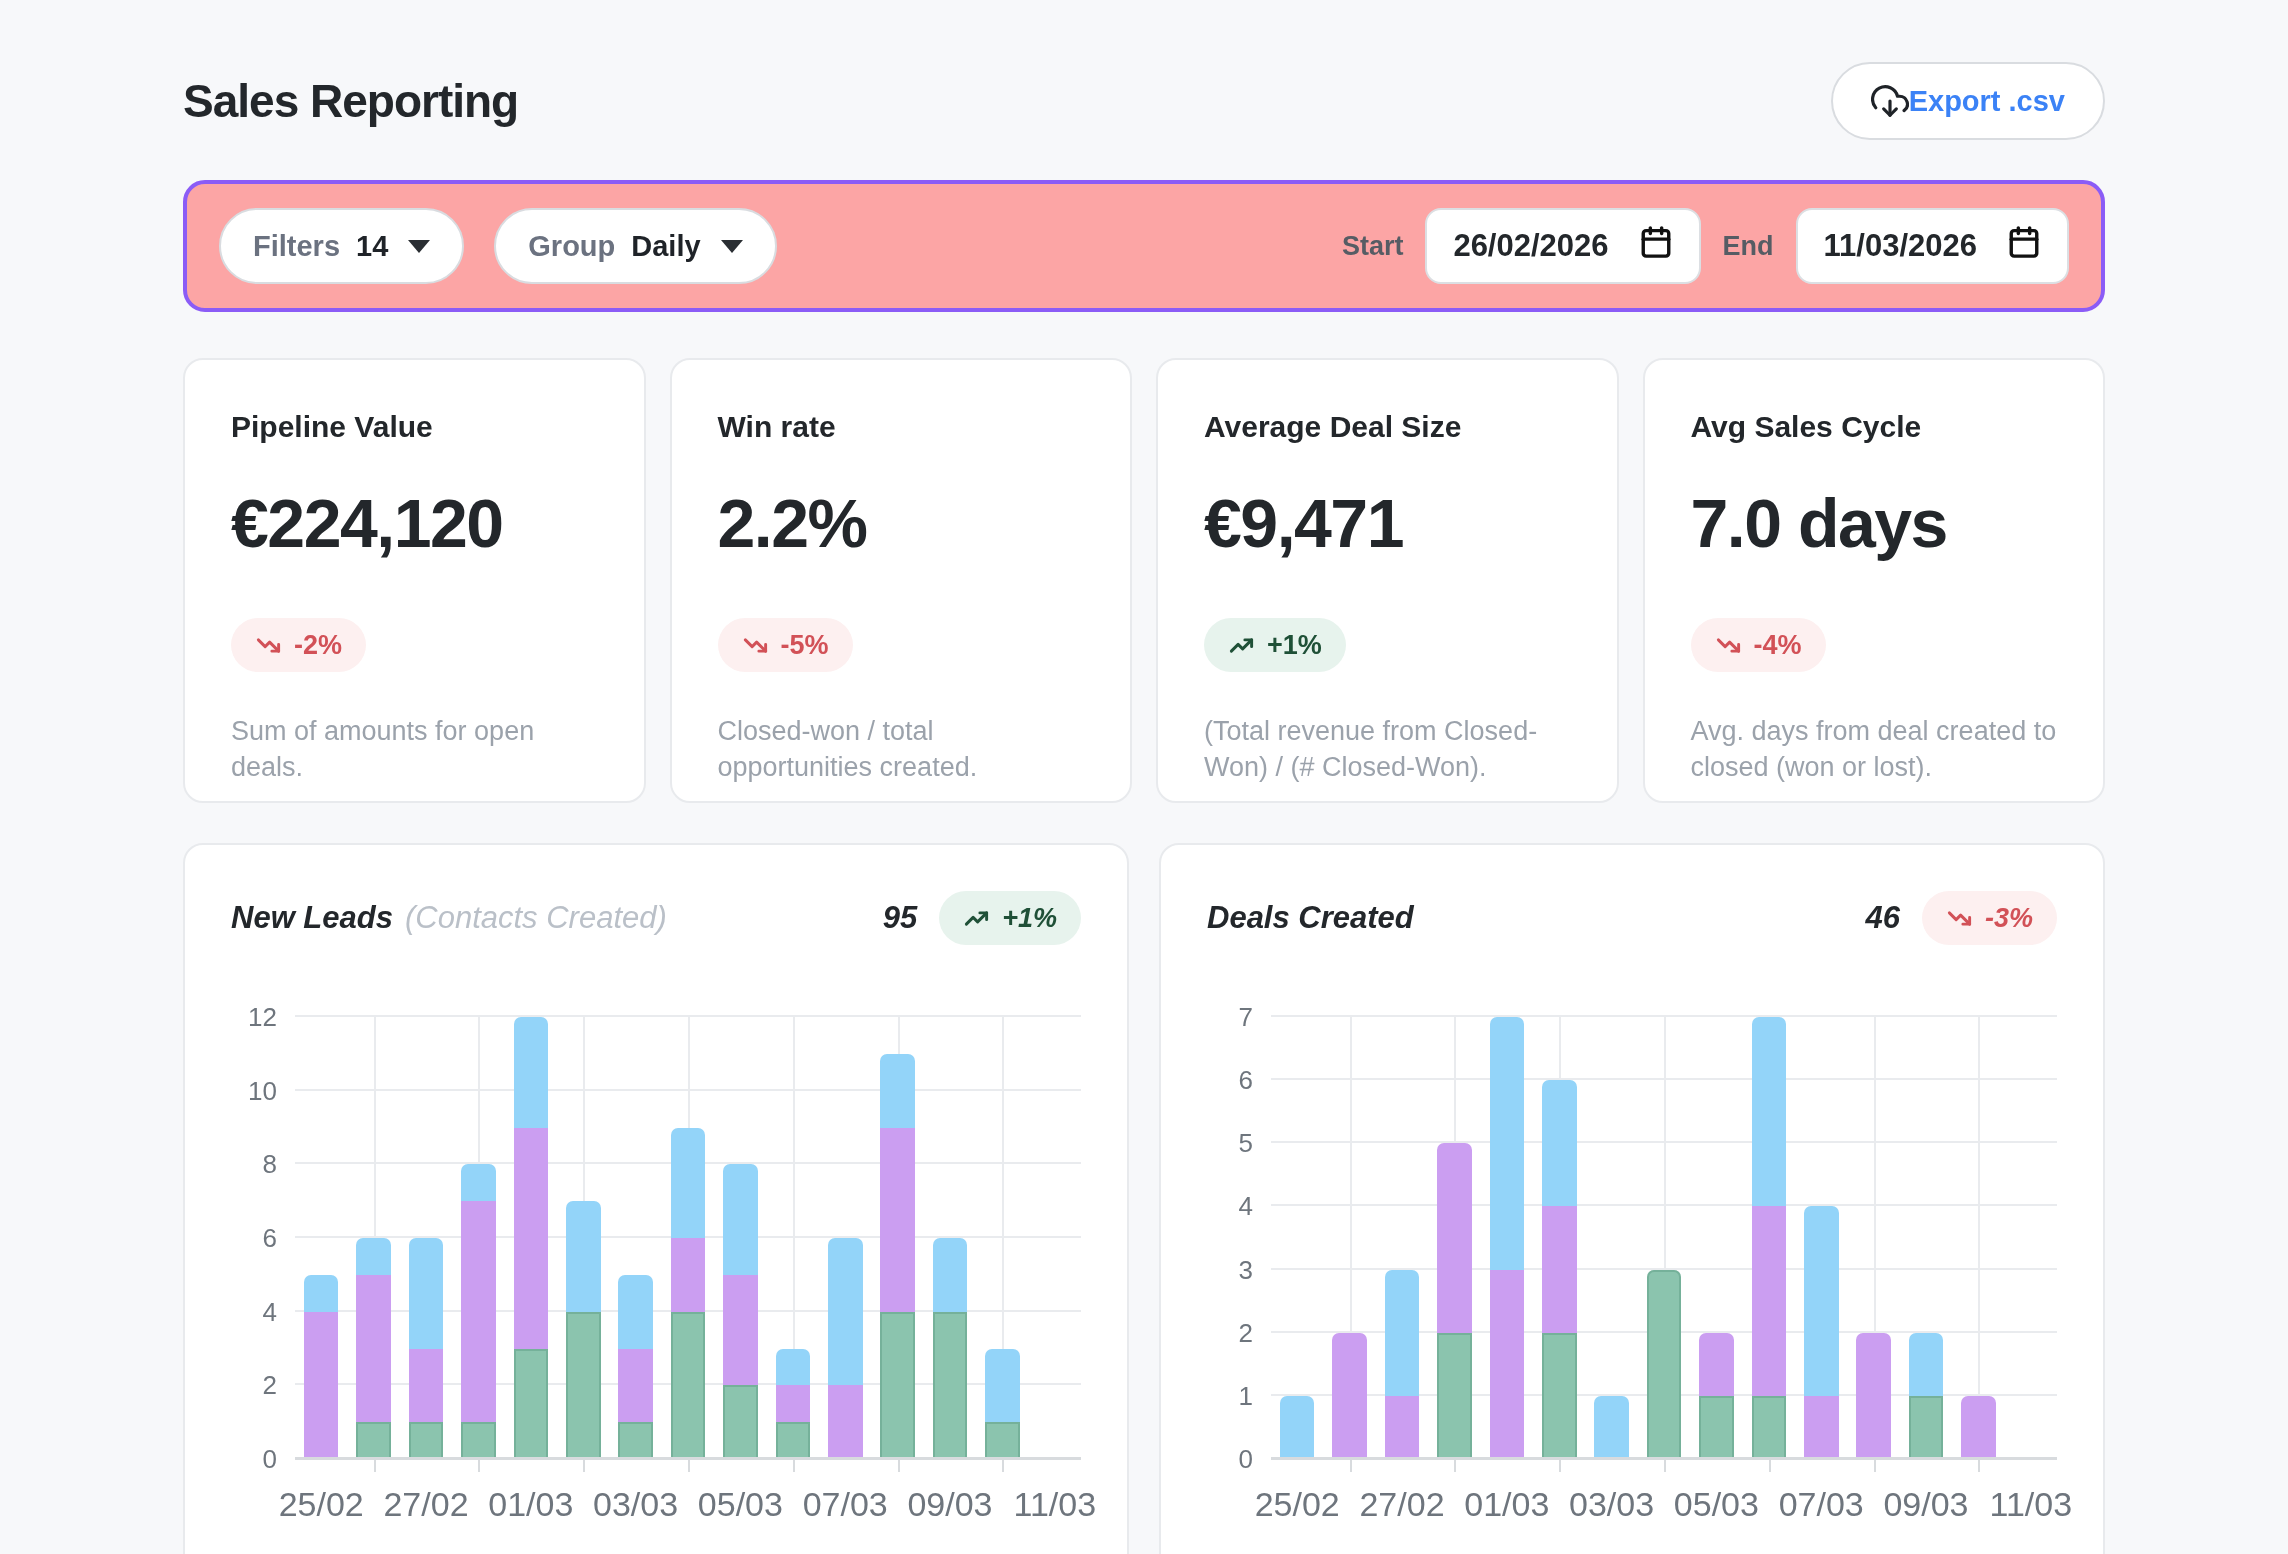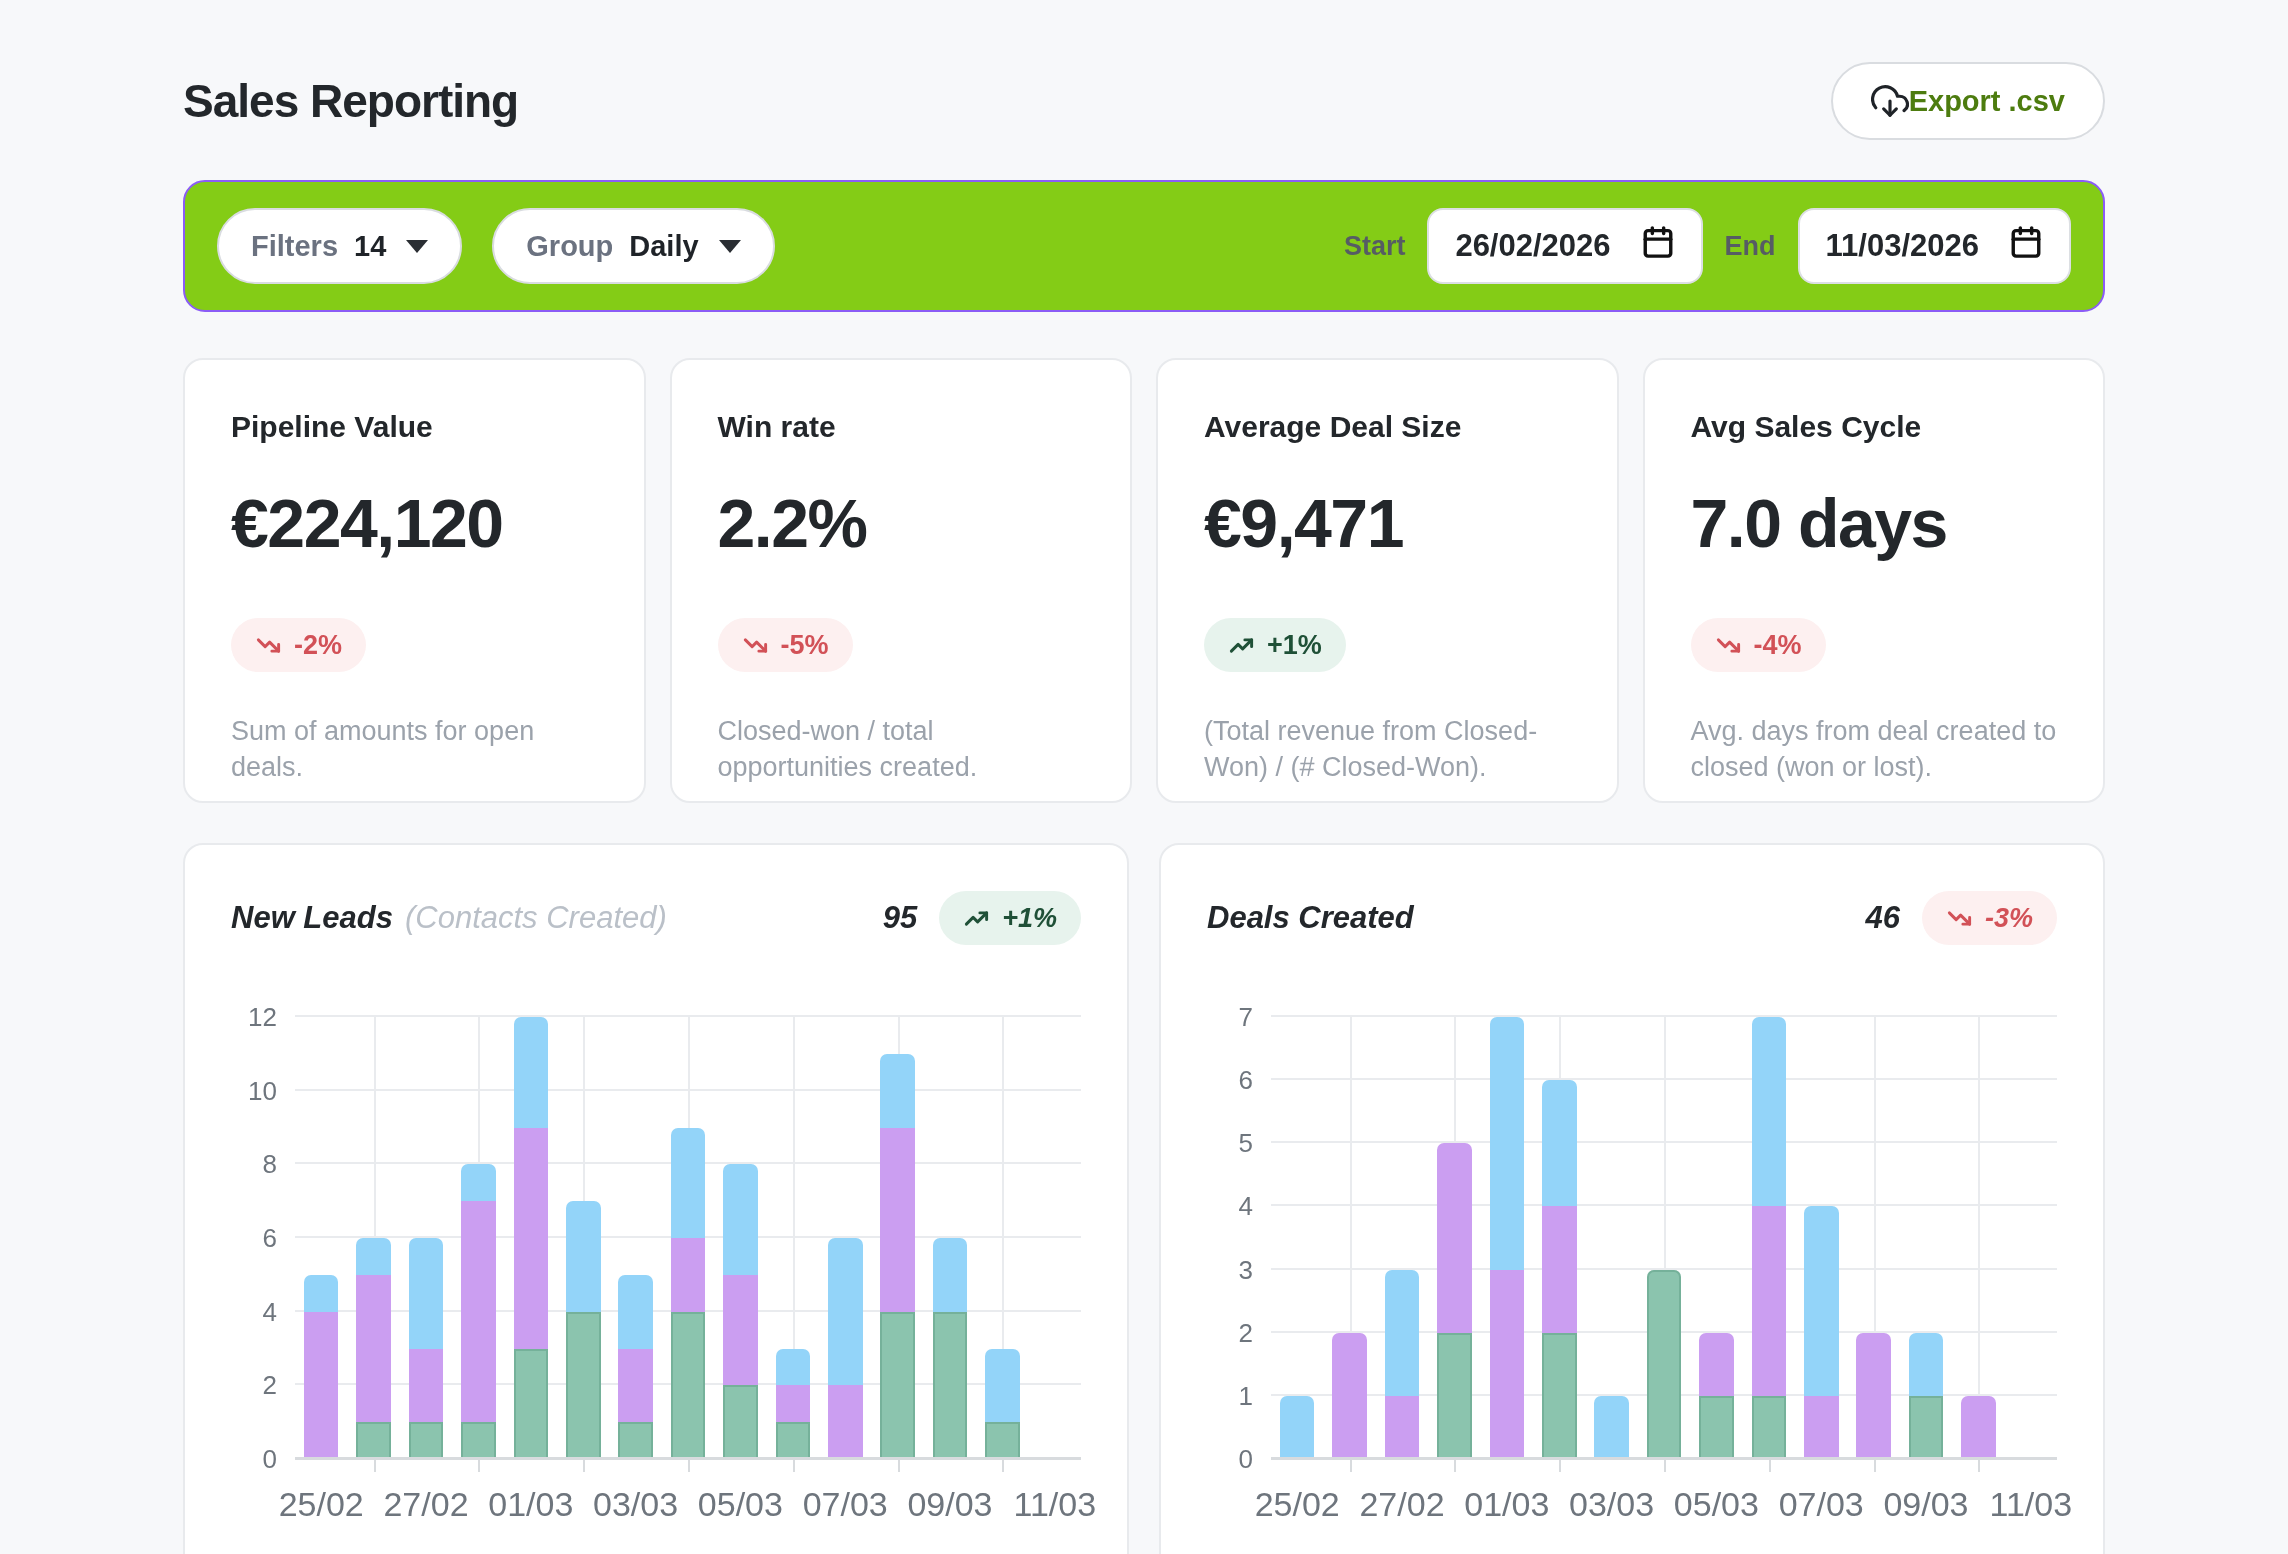--- a/index.html
+++ b/index.html
@@ -8,25 +8,25 @@
     background:#f7f8fa;color:#23272b;
     font-family:"Liberation Sans", sans-serif;
   }
   .container{padding:62px 183px 0;}
 
   
   .header-row{display:flex;justify-content:space-between;align-items:center;}
   .page-title{font-size:46px;font-weight:800;letter-spacing:-1px;}
   .export-btn{display:flex;align-items:center;height:78px;padding:0 38px;
     background:#fff;border:2px solid #d9dce0;border-radius:44px;
-    font-size:29px;font-weight:700;color:#4d7c0f;cursor:pointer;box-sizing:border-box;}
+    font-size:29px;font-weight:700;color:#3b82f6;cursor:pointer;box-sizing:border-box;}
   .export-btn svg{display:block}
 
   
-  .filter-bar{margin-top:40px;height:132px;background:#84cc16;border:2px solid #8b5cf6;
+  .filter-bar{margin-top:40px;height:132px;background:#fca5a5;border:4px solid #8b5cf6;
     border-radius:22px;display:flex;align-items:center;justify-content:space-between;
     padding:0 32px;box-sizing:border-box;gap:28px;}
   .filters-left{display:flex;gap:30px;}
   .pill{display:flex;align-items:center;gap:16px;height:76px;padding:0 32px;background:#fff;
     border:2px solid #d9dce0;border-radius:40px;font-size:29px;cursor:pointer;box-sizing:border-box;}
   .pill .lbl{color:#6b7280;font-weight:600;}
   .pill .val{font-weight:700;color:#1f2328;}
   .caret{width:0;height:0;border-left:11px solid transparent;border-right:11px solid transparent;
     border-top:13px solid #2a2e33;margin-left:4px;}
   .filters-right{display:flex;align-items:center;gap:22px;}

